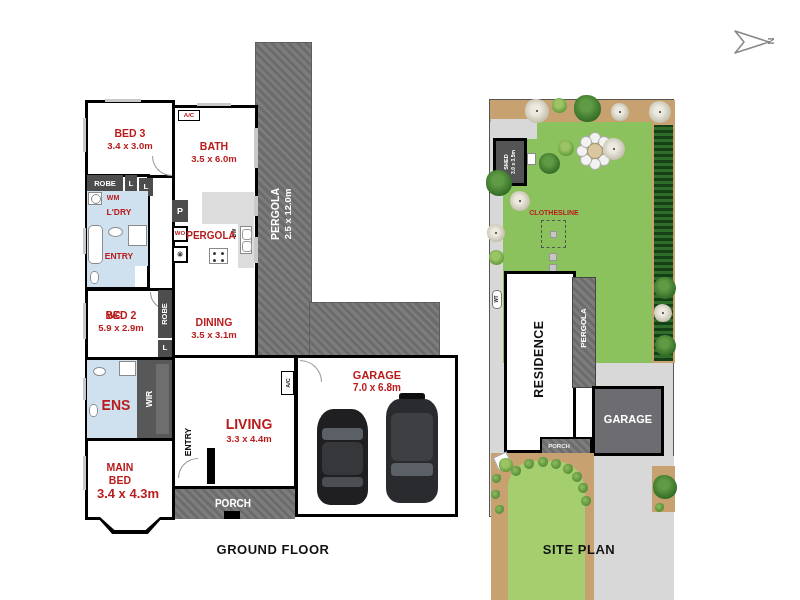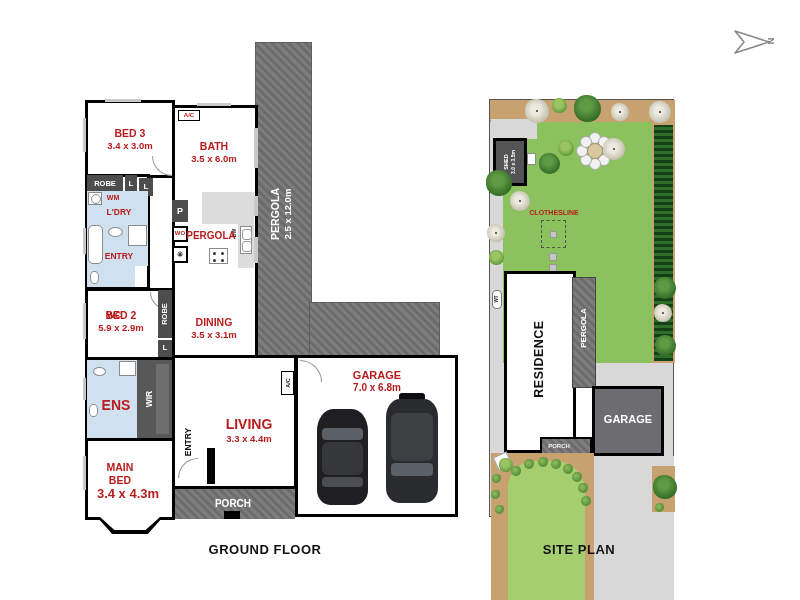--- a/index.html
+++ b/index.html
@@ -254,16 +254,16 @@
     <span class="bush" style="left:2px;top:374px;width:9px;height:9px;"></span>
     <span class="bush" style="left:1px;top:390px;width:9px;height:9px;"></span>
     <span class="bush" style="left:5px;top:405px;width:9px;height:9px;"></span>
   </div>
 
   <svg style="position:absolute;left:733px;top:28px;" width="40" height="30" viewBox="0 0 40 30">
     <polygon points="2,3 36,14 2,25 11,14" fill="#ffffff" stroke="#8a8a8a" stroke-width="1.6" stroke-linejoin="round"></polygon>
   </svg>
   <div class="abs" style="left:768px;top:36px;font-size:9px;font-weight:bold;color:#777;transform:rotate(90deg);">N</div>
 
-  <div class="caption" style="left:265px;top:549px;">GROUND FLOOR</div>
+  <div class="caption" style="left:273px;top:549px;">GROUND FLOOR</div>
   <div class="caption" style="left:579px;top:549px;">SITE PLAN</div>
 
 </div>
 
 </body></html>

